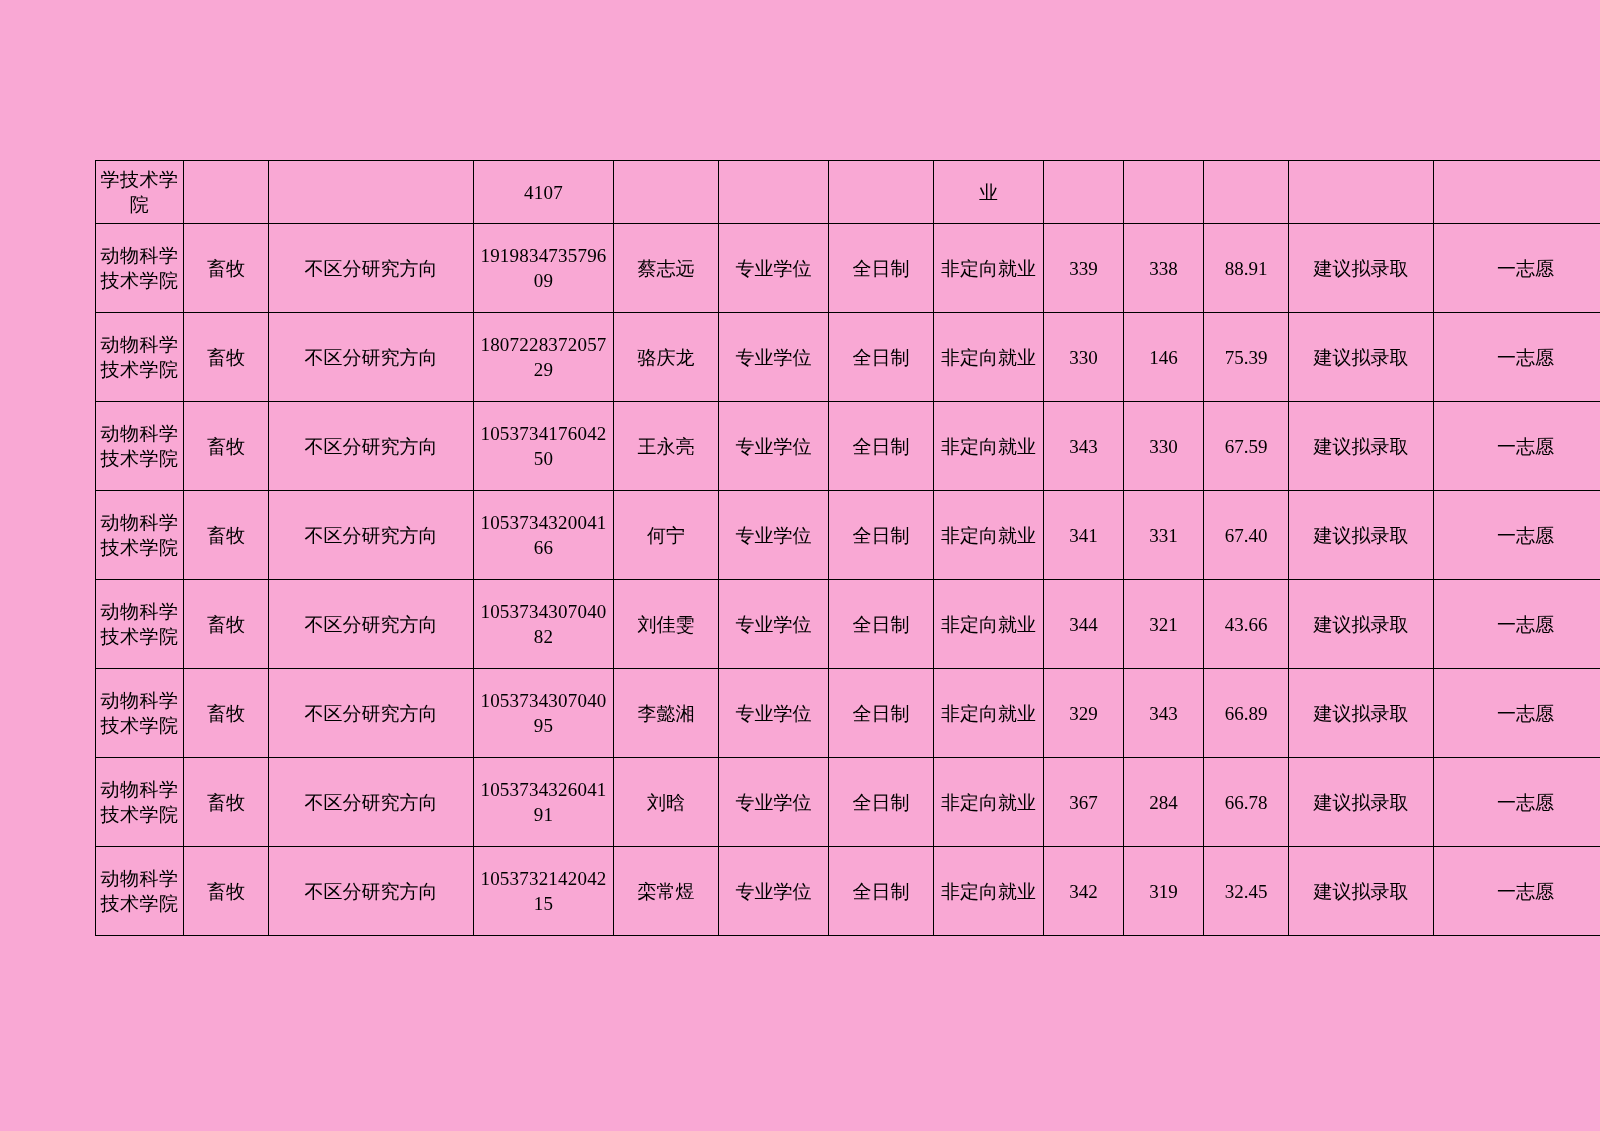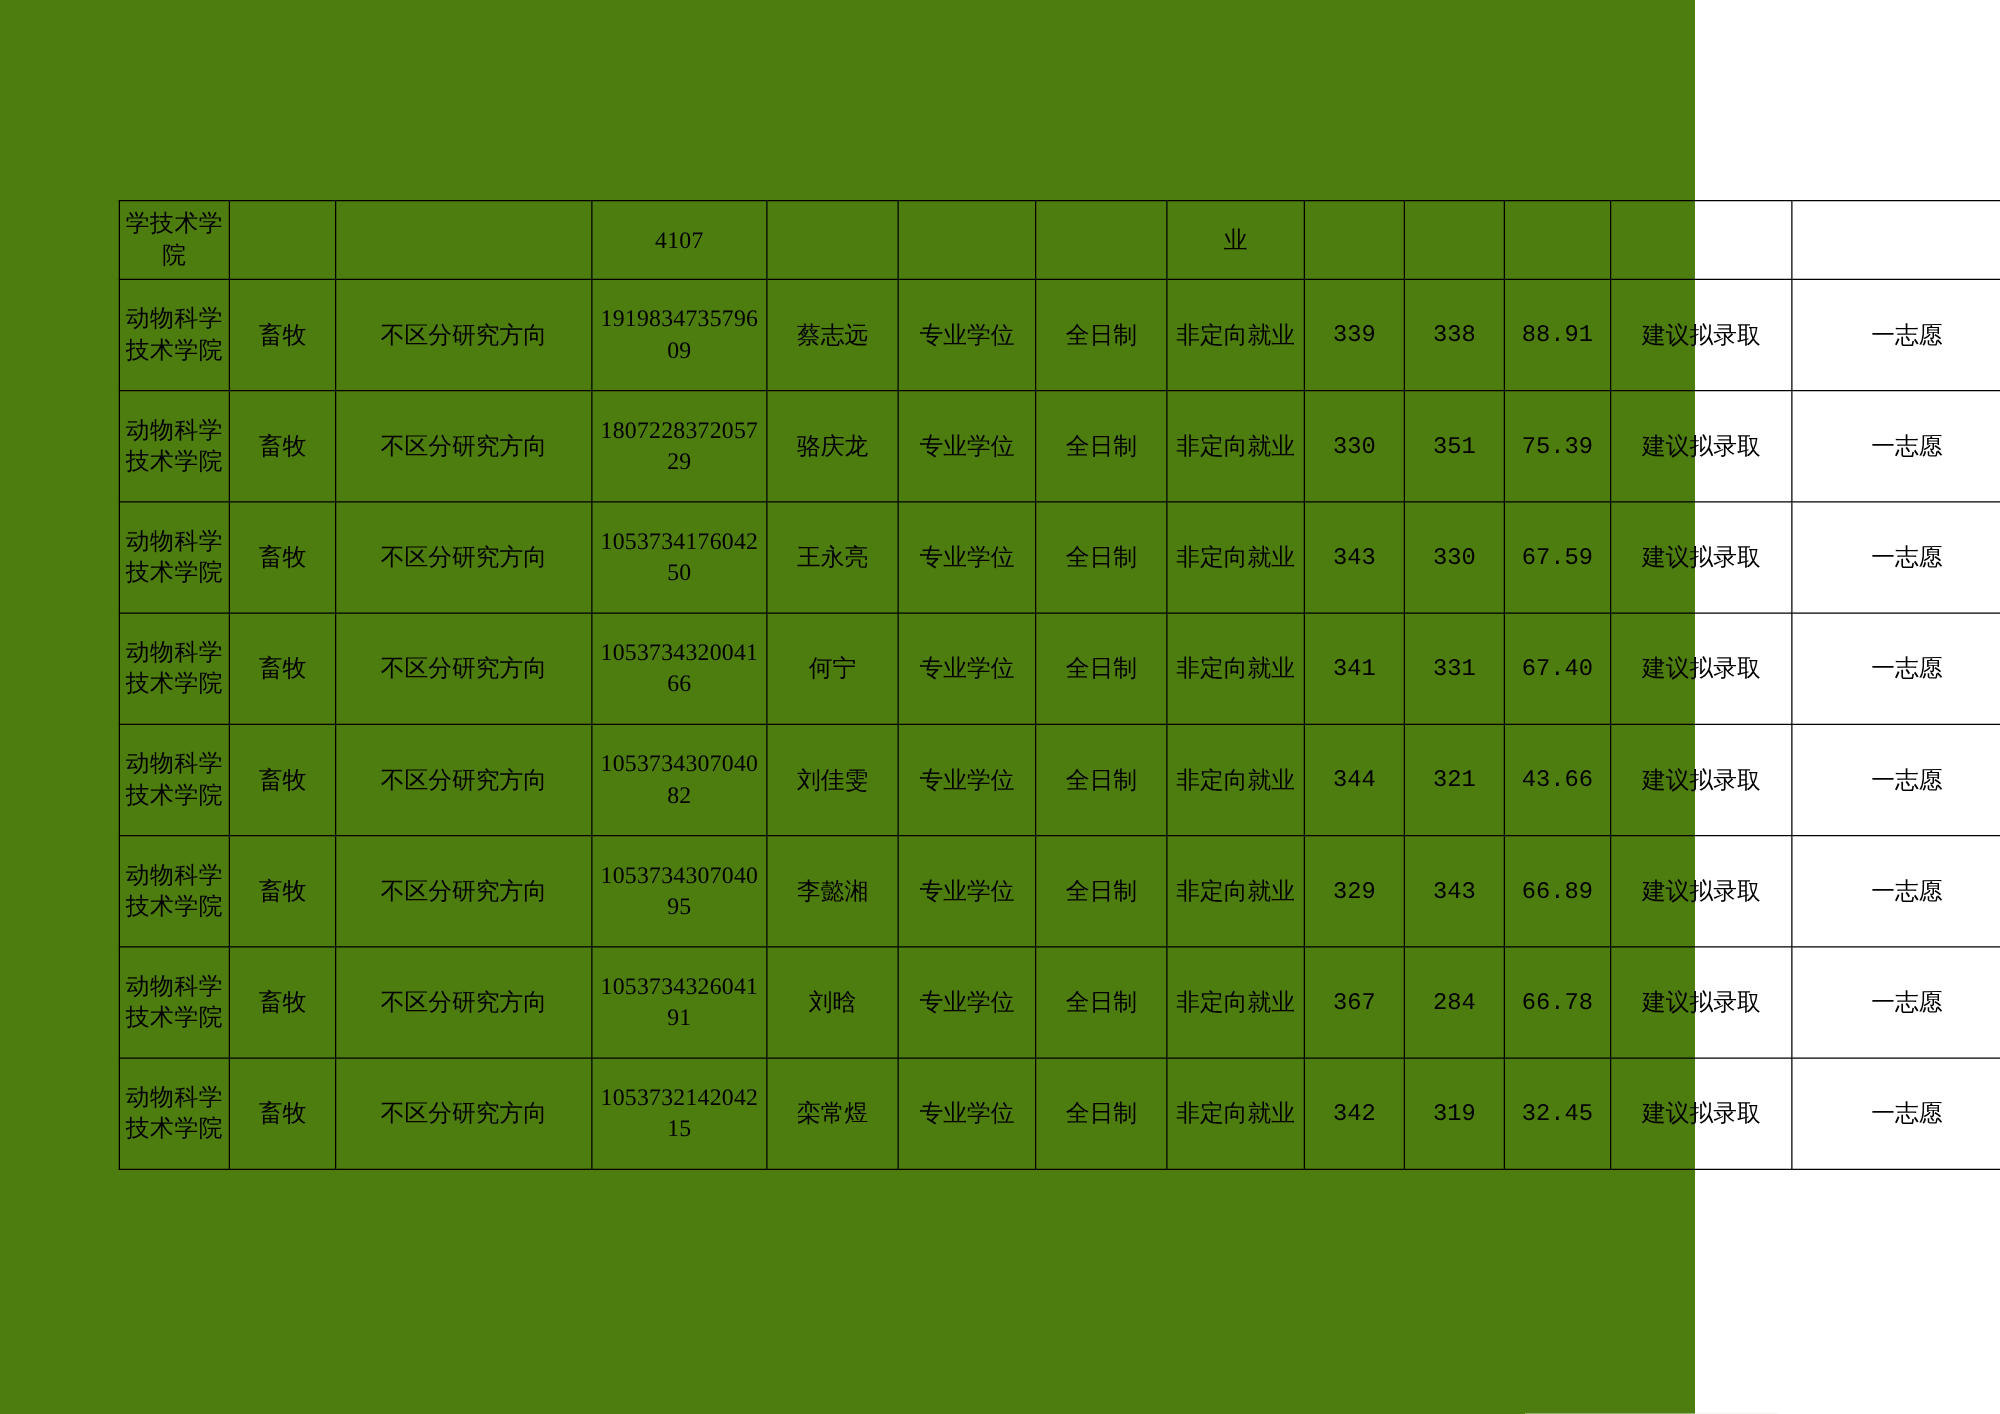--- a/index.html
+++ b/index.html
@@ -9,23 +9,23 @@
   }
   body {
     width: 1600px;
     height: 1131px;
     font-family: "Liberation Serif", "DejaVu Serif", serif;
     color: #000000;
     overflow: hidden;
   }
   .page {
     position: relative;
-    width: 1356px;
+    width: 1600px;
     height: 1131px;
-    background: #4d7c0f;
+    background: #f9a8d4;
     box-sizing: border-box;
     padding: 160px 95px 0 95px;
   }
   table.doc-table {
     border-collapse: collapse;
     width: 1412px;
     table-layout: fixed;
   }
   table.doc-table td {
     border: 1px solid #000000;
@@ -46,21 +46,21 @@
   col.c-mode     { width: 105px; }
   col.c-employ   { width: 110px; }
   col.c-s1       { width: 80px; }
   col.c-s2       { width: 80px; }
   col.c-s3       { width: 85px; }
   col.c-result   { width: 145px; }
   col.c-volunt   { width: 184px; }
 
   .cell-college { letter-spacing: 0.5px; }
   .cell-num { font-family: "Liberation Serif", serif; letter-spacing: 0.2px; margin-left: 32px; }
-  .cell-score { font-family: Liberation Mono, monospace; }
+  .cell-score { font-family: Liberation Serif, serif; }
   .row-first td { height: 46px; }
   tr.data-row td { height: 76px; }
 </style>
 </head>
 <body>
 
 <div class="page">
   <table class="doc-table">
     <colgroup>
       <col class="c-college">
@@ -111,21 +111,21 @@
       <tr class="data-row">
         <td class="cell-college">动物科学技术学院</td>
         <td>畜牧</td>
         <td>不区分研究方向</td>
         <td class="cell-num">180722837205729</td>
         <td>骆庆龙</td>
         <td>专业学位</td>
         <td>全日制</td>
         <td>非定向就业</td>
         <td class="cell-score">330</td>
-        <td class="cell-score">351</td>
+        <td class="cell-score">146</td>
         <td class="cell-score">75.39</td>
         <td>建议拟录取</td>
         <td>一志愿</td>
       </tr>
       <tr class="data-row">
         <td class="cell-college">动物科学技术学院</td>
         <td>畜牧</td>
         <td>不区分研究方向</td>
         <td class="cell-num">105373417604250</td>
         <td>王永亮</td>

